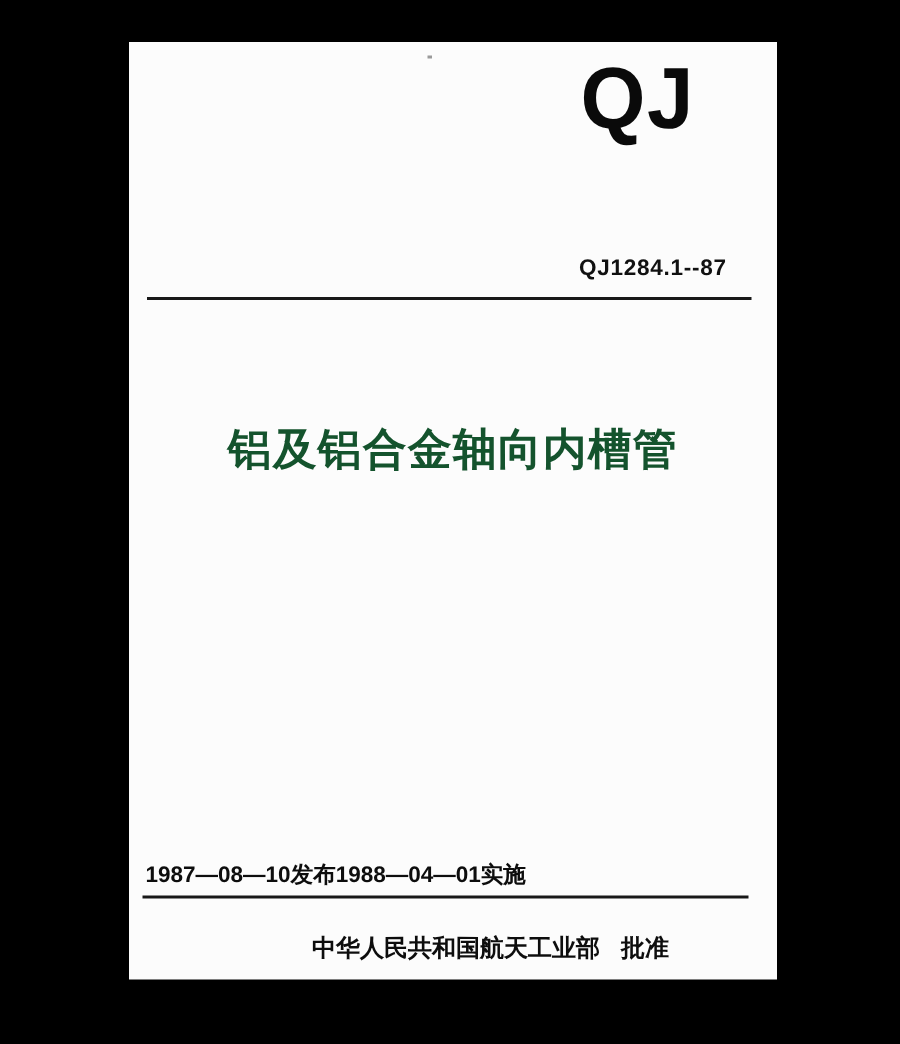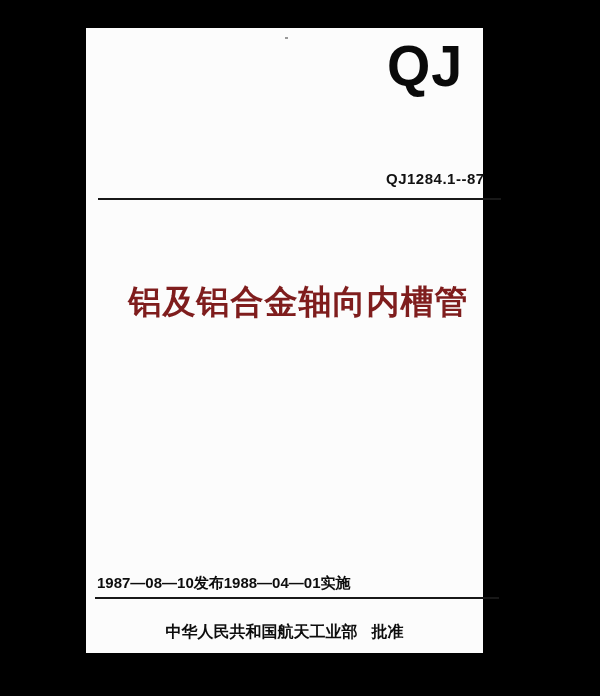--- a/index.html
+++ b/index.html
@@ -12,21 +12,21 @@
     position: relative;
     width: 600px;
     height: 696px;
     background: #000000;
     overflow: hidden;
   }
   .paper {
     position: absolute;
     left: 86px;
     top: 28px;
-    width: 397px;
+    width: 432px;
     height: 625px;
     background: #fcfcfc;
     color: #0d0d0d;
   }
   .qj-logo {
     position: absolute;
     left: 301px;
     top: 12px;
     font-size: 58px;
     line-height: 52px;
@@ -67,26 +67,25 @@
     left: 12px;
     top: 170px;
     width: 403px;
   }
   .doc-title {
     position: absolute;
     left: 0;
     top: 252px;
     width: 100%;
     text-align: center;
-    font-size: 33px;
+    font-size: 29px;
     font-weight: bold;
     letter-spacing: 1px;
-    color: #7f1d1d;
+    color: #14532d;
     white-space: nowrap;
-    margin-left: 14px;
   }
   .dates-row {
     position: absolute;
     left: 11px;
     right: 8px;
     top: 546px;
     display: flex;
     font-size: 15px;
     font-weight: bold;
     color: #0d0d0d;
@@ -102,20 +101,21 @@
     left: 0;
     top: 594px;
     width: 100%;
     display: flex;
     justify-content: center;
     gap: 14px;
     font-size: 16px;
     font-weight: bold;
     color: #0d0d0d;
     white-space: nowrap;
+    padding-left: 25px;
   }
   .speck {
     position: absolute;
     left: 199px;
     top: 9px;
     width: 3px;
     height: 2px;
     background: #9a9a9a;
   }
 </style>

